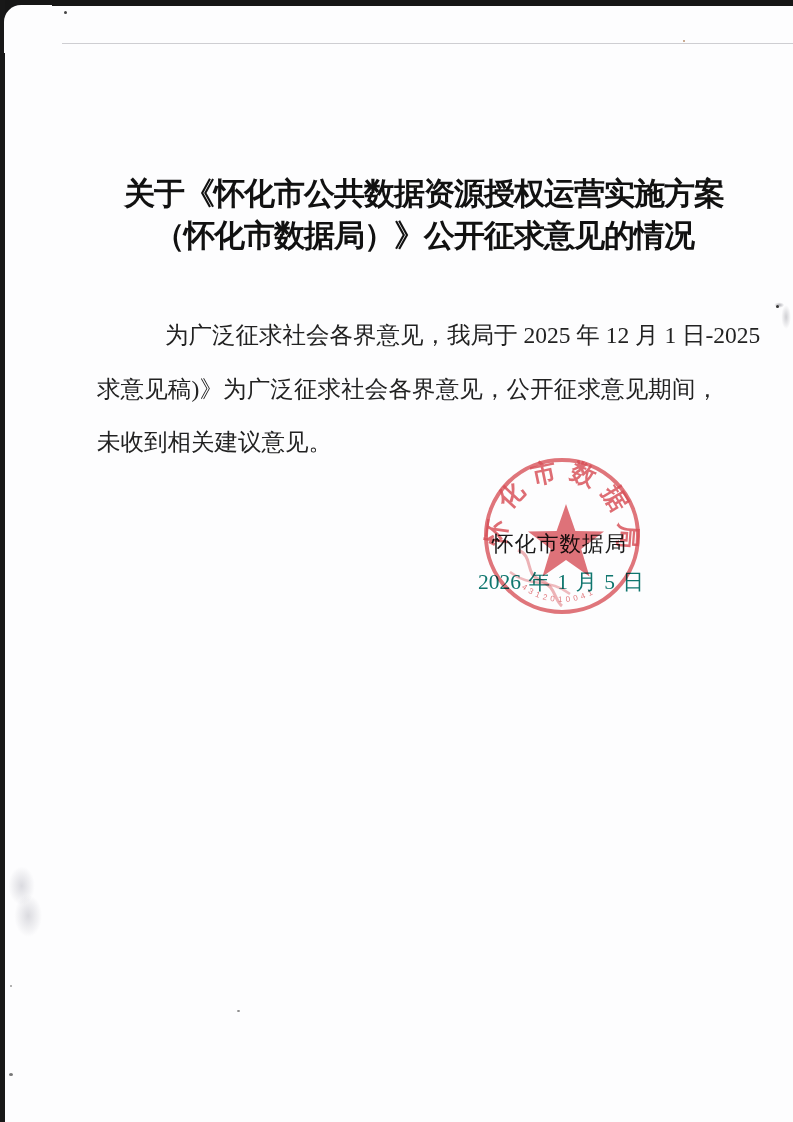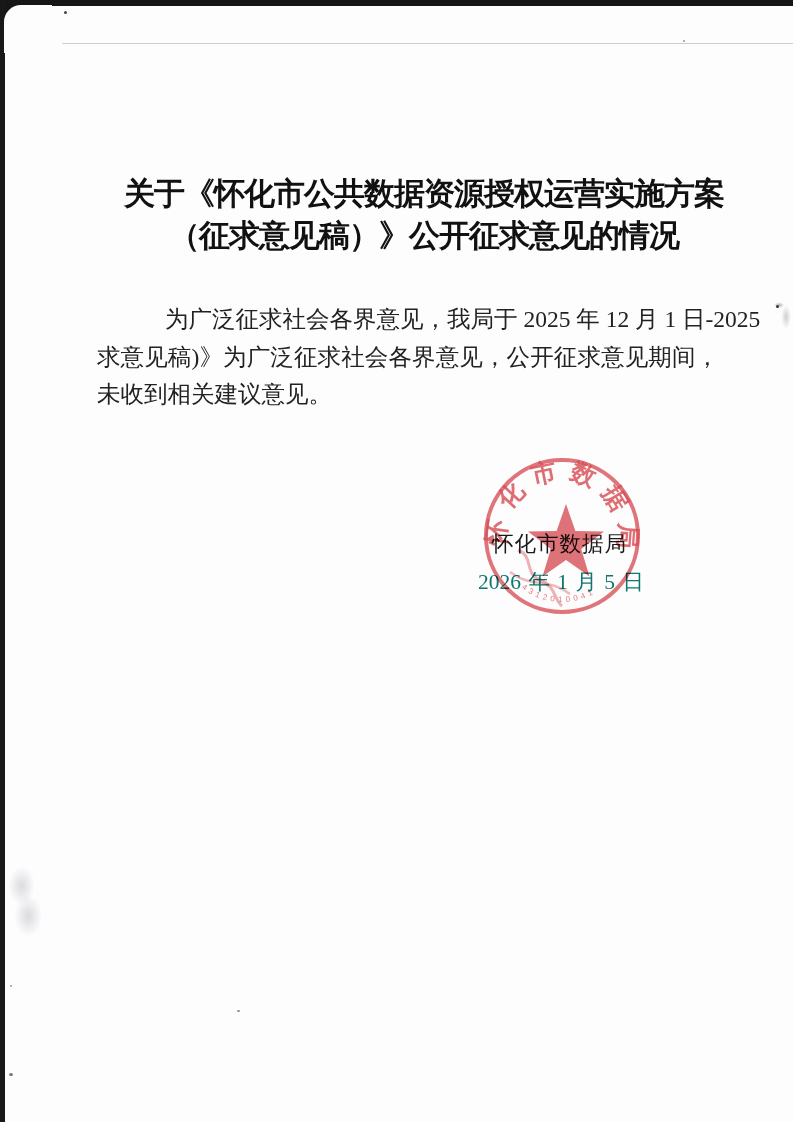--- a/index.html
+++ b/index.html
@@ -32,21 +32,21 @@
     letter-spacing: -1px;
     color: #111;
   }
   
   .doc-body {
     position: absolute; top: 301px; left: 97px; width: 622px;
     font-size: 23.5px;
     line-height: 37.5px;
     color: #222;
   }
-  .doc-body .line { text-align: justify; text-align-last: justify; white-space: nowrap; }
+  .doc-body .line { text-align: justify; text-align-last: justify; white-space: nowrap; margin-top: 16px; }
   .doc-body .line.first { text-indent: 68px; }
   .doc-body .line.last { text-align: right; text-align-last: left; white-space: normal; }
   
   .sig-name {
     position: absolute; top: 529px; left: 492px;
     font-size: 21.5px; letter-spacing: 1px; color: #1a1a1a; white-space: nowrap;
   }
   .sig-date {
     position: absolute; top: 567px; left: 478px;
     font-size: 21.5px; word-spacing: 2px; color: #0f766e; white-space: nowrap;
@@ -89,21 +89,21 @@
 <div id="scan-page">
 
   <div class="corner-tl-dark"></div>
   <div class="edge-top"></div>
   <div class="edge-left"></div>
   <div class="corner-tl-page"></div>
   <div class="scan-line"></div>
 
   <div class="doc-title">
     <div>关于《怀化市公共数据资源授权运营实施方案</div>
-    <div>（征求意见稿）》公开征求意见的情况</div>
+    <div>（怀化市数据局）》公开征求意见的情况</div>
   </div>
 
   <div class="doc-body">
     <div class="line first">为广泛征求社会各界意见，我局于 2025 年 12 月 1 日-2025</div>
     <div class="line">求意见稿)》为广泛征求社会各界意见，公开征求意见期间，</div>
     <div class="line last">未收到相关建议意见。</div>
   </div>
 
   <div class="sig-name">怀化市数据局</div>
   <div class="sig-date">2026 年 1 月 5 日</div>

